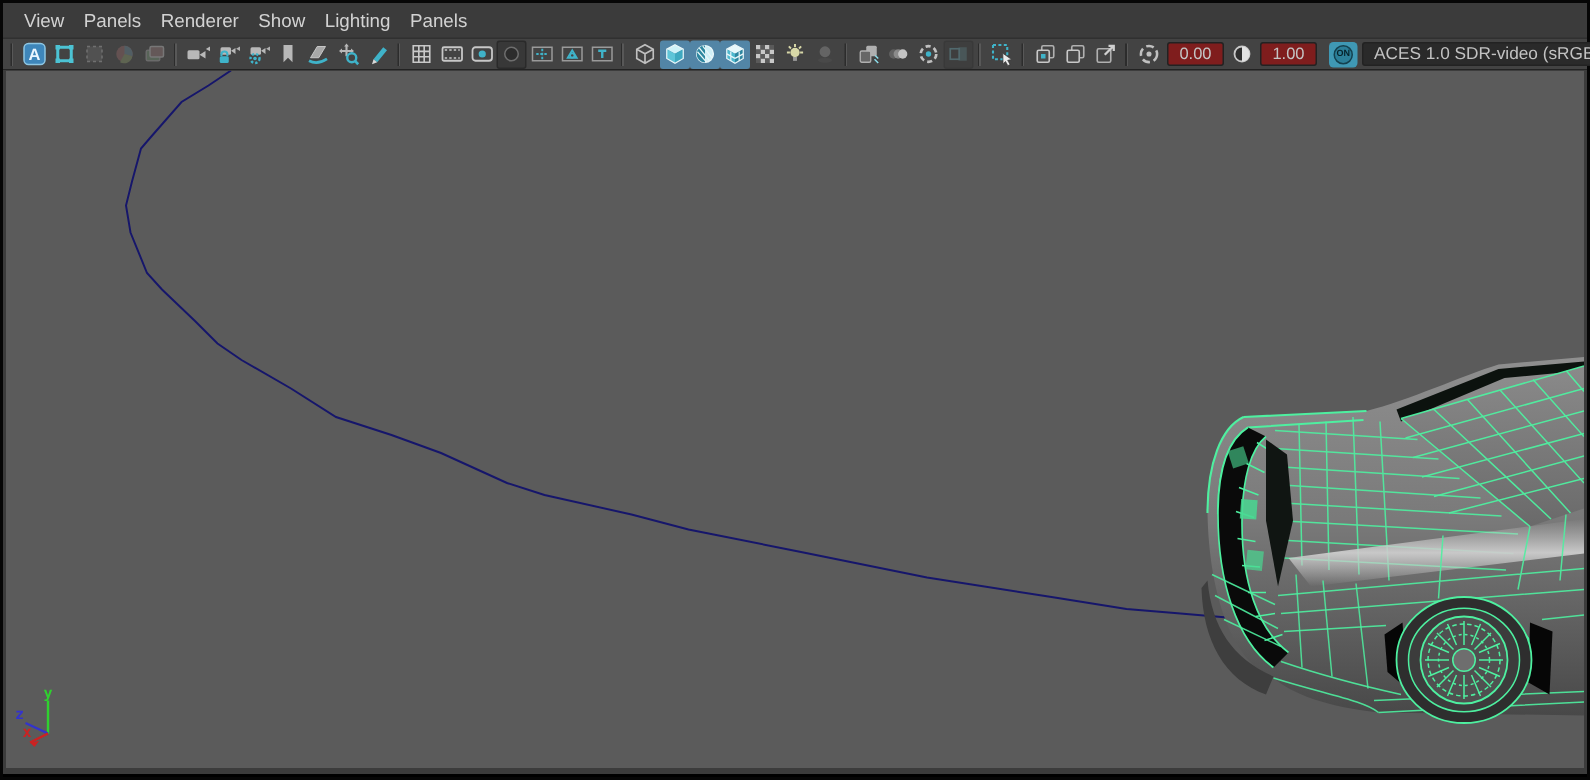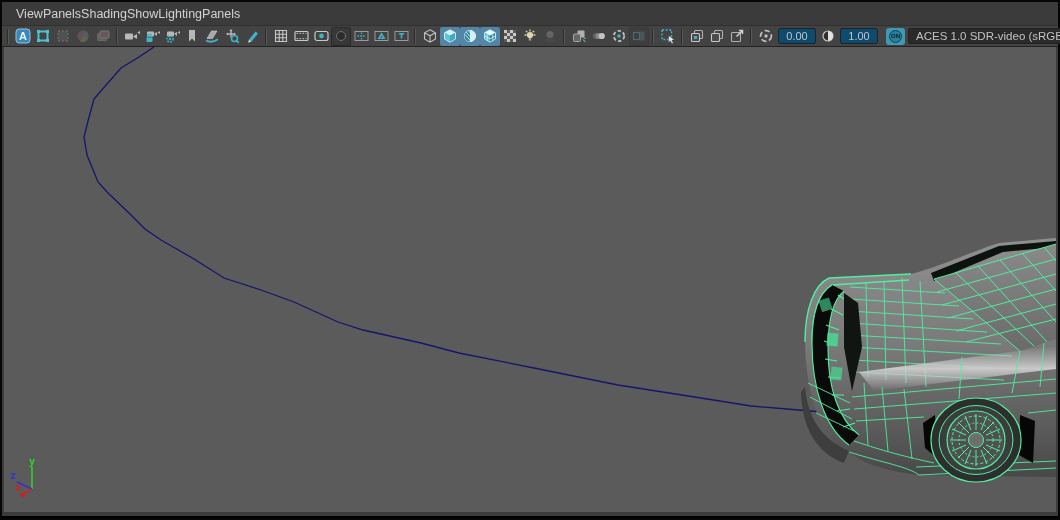--- a/index.html
+++ b/index.html
@@ -1,45 +1,45 @@
 <!DOCTYPE html>
 <html><head>
 <meta charset="utf-8">
 <style>
   html,body{margin:0;padding:0;background:#1a1a1a;}
   *{box-sizing:border-box;font-family:"Liberation Sans",sans-serif;}
   .window{position:relative;width:1060px;height:520px;background:#000;border:2px solid #060606;}
-  .menubar{height:24px;background:#3b3b3b;display:flex;align-items:center;padding-left:14px;border-bottom:1px solid #303030;}
+  .menubar{height:24px;background:#3b3b3b;display:flex;align-items:center;gap:13px;padding-left:14px;border-bottom:1px solid #303030;}
   .menu-item{font-size:12.5px;color:#d2d2d2;cursor:default;}
   .toolbar{height:21px;background:#434343;display:flex;align-items:center;padding:0 2px;border-bottom:1px solid #222;}
   .tbtn{width:20px;height:19px;display:flex;align-items:center;justify-content:center;flex:0 0 auto;border-radius:2px;position:relative;}
   .tbtn svg{display:block;}
   .tbtn.active{background:#5285a6;}
   .tbtn.pressed{background:#383838;border:1px solid #2a2a2a;}
   .tbtn.disabled{opacity:.38;}
   .sep{width:3px;height:15px;flex:0 0 auto;margin:0 3px;background:linear-gradient(to right,#2c2c2c 0 1px,#585858 1px 2px,transparent 2px);}
-  .numfield{width:38px;height:16px;background:#0c4a6e;border:1px solid #222;border-radius:2px;color:#c4c4c4;font-size:11px;text-align:center;padding:0 2px;margin:0 2px;}
+  .numfield{width:38px;height:16px;background:#7f1d1d;border:1px solid #222;border-radius:2px;color:#c4c4c4;font-size:11px;text-align:center;padding:0 2px;margin:0 2px;}
   .aces{width:174px;height:16px;background:#2a2a2a;border:1px solid #222;border-radius:2px;color:#c2c2c2;font-size:11.5px;line-height:14px;padding-left:7px;margin-left:3px;margin-right:2px;overflow:hidden;white-space:nowrap;}
   .onbtn{width:19px;height:17px;background:#3f98b4;border-radius:3px;display:flex;align-items:center;justify-content:center;margin-left:6px;}
   .oncirc{width:13px;height:13px;border-radius:50%;background:#2b7f99;border:1px solid #14414f;color:#06232b;font-size:6px;font-weight:bold;display:flex;align-items:center;justify-content:center;}
   .cmgroup{display:flex;align-items:center;margin-left:auto;}
   .viewport{position:relative;height:465px;background:#5b5b5b;border-left:2px solid #3c3c3c;border-right:2px solid #3c3c3c;overflow:hidden;}
   .vframe-bottom{height:4px;background:#3c3c3c;}
   .scene{position:absolute;left:0;top:0;width:100%;height:100%;}
   text.axis{font-size:10px;font-weight:bold;font-family:"DejaVu Sans Mono",monospace;}
 </style>
 </head>
 <body>
 
 <div class="window">
 
   <div class="menubar">
     <span class="menu-item">View</span>
     <span class="menu-item">Panels</span>
-    <span class="menu-item">Shading</span>
+    <span class="menu-item">Renderer</span>
     <span class="menu-item">Show</span>
     <span class="menu-item">Lighting</span>
     <span class="menu-item">Panels</span>
   </div>
 
   <div class="toolbar">
     <div class="sep"></div>
 
     <div class="tbtn">
         <svg width="16" height="16">

